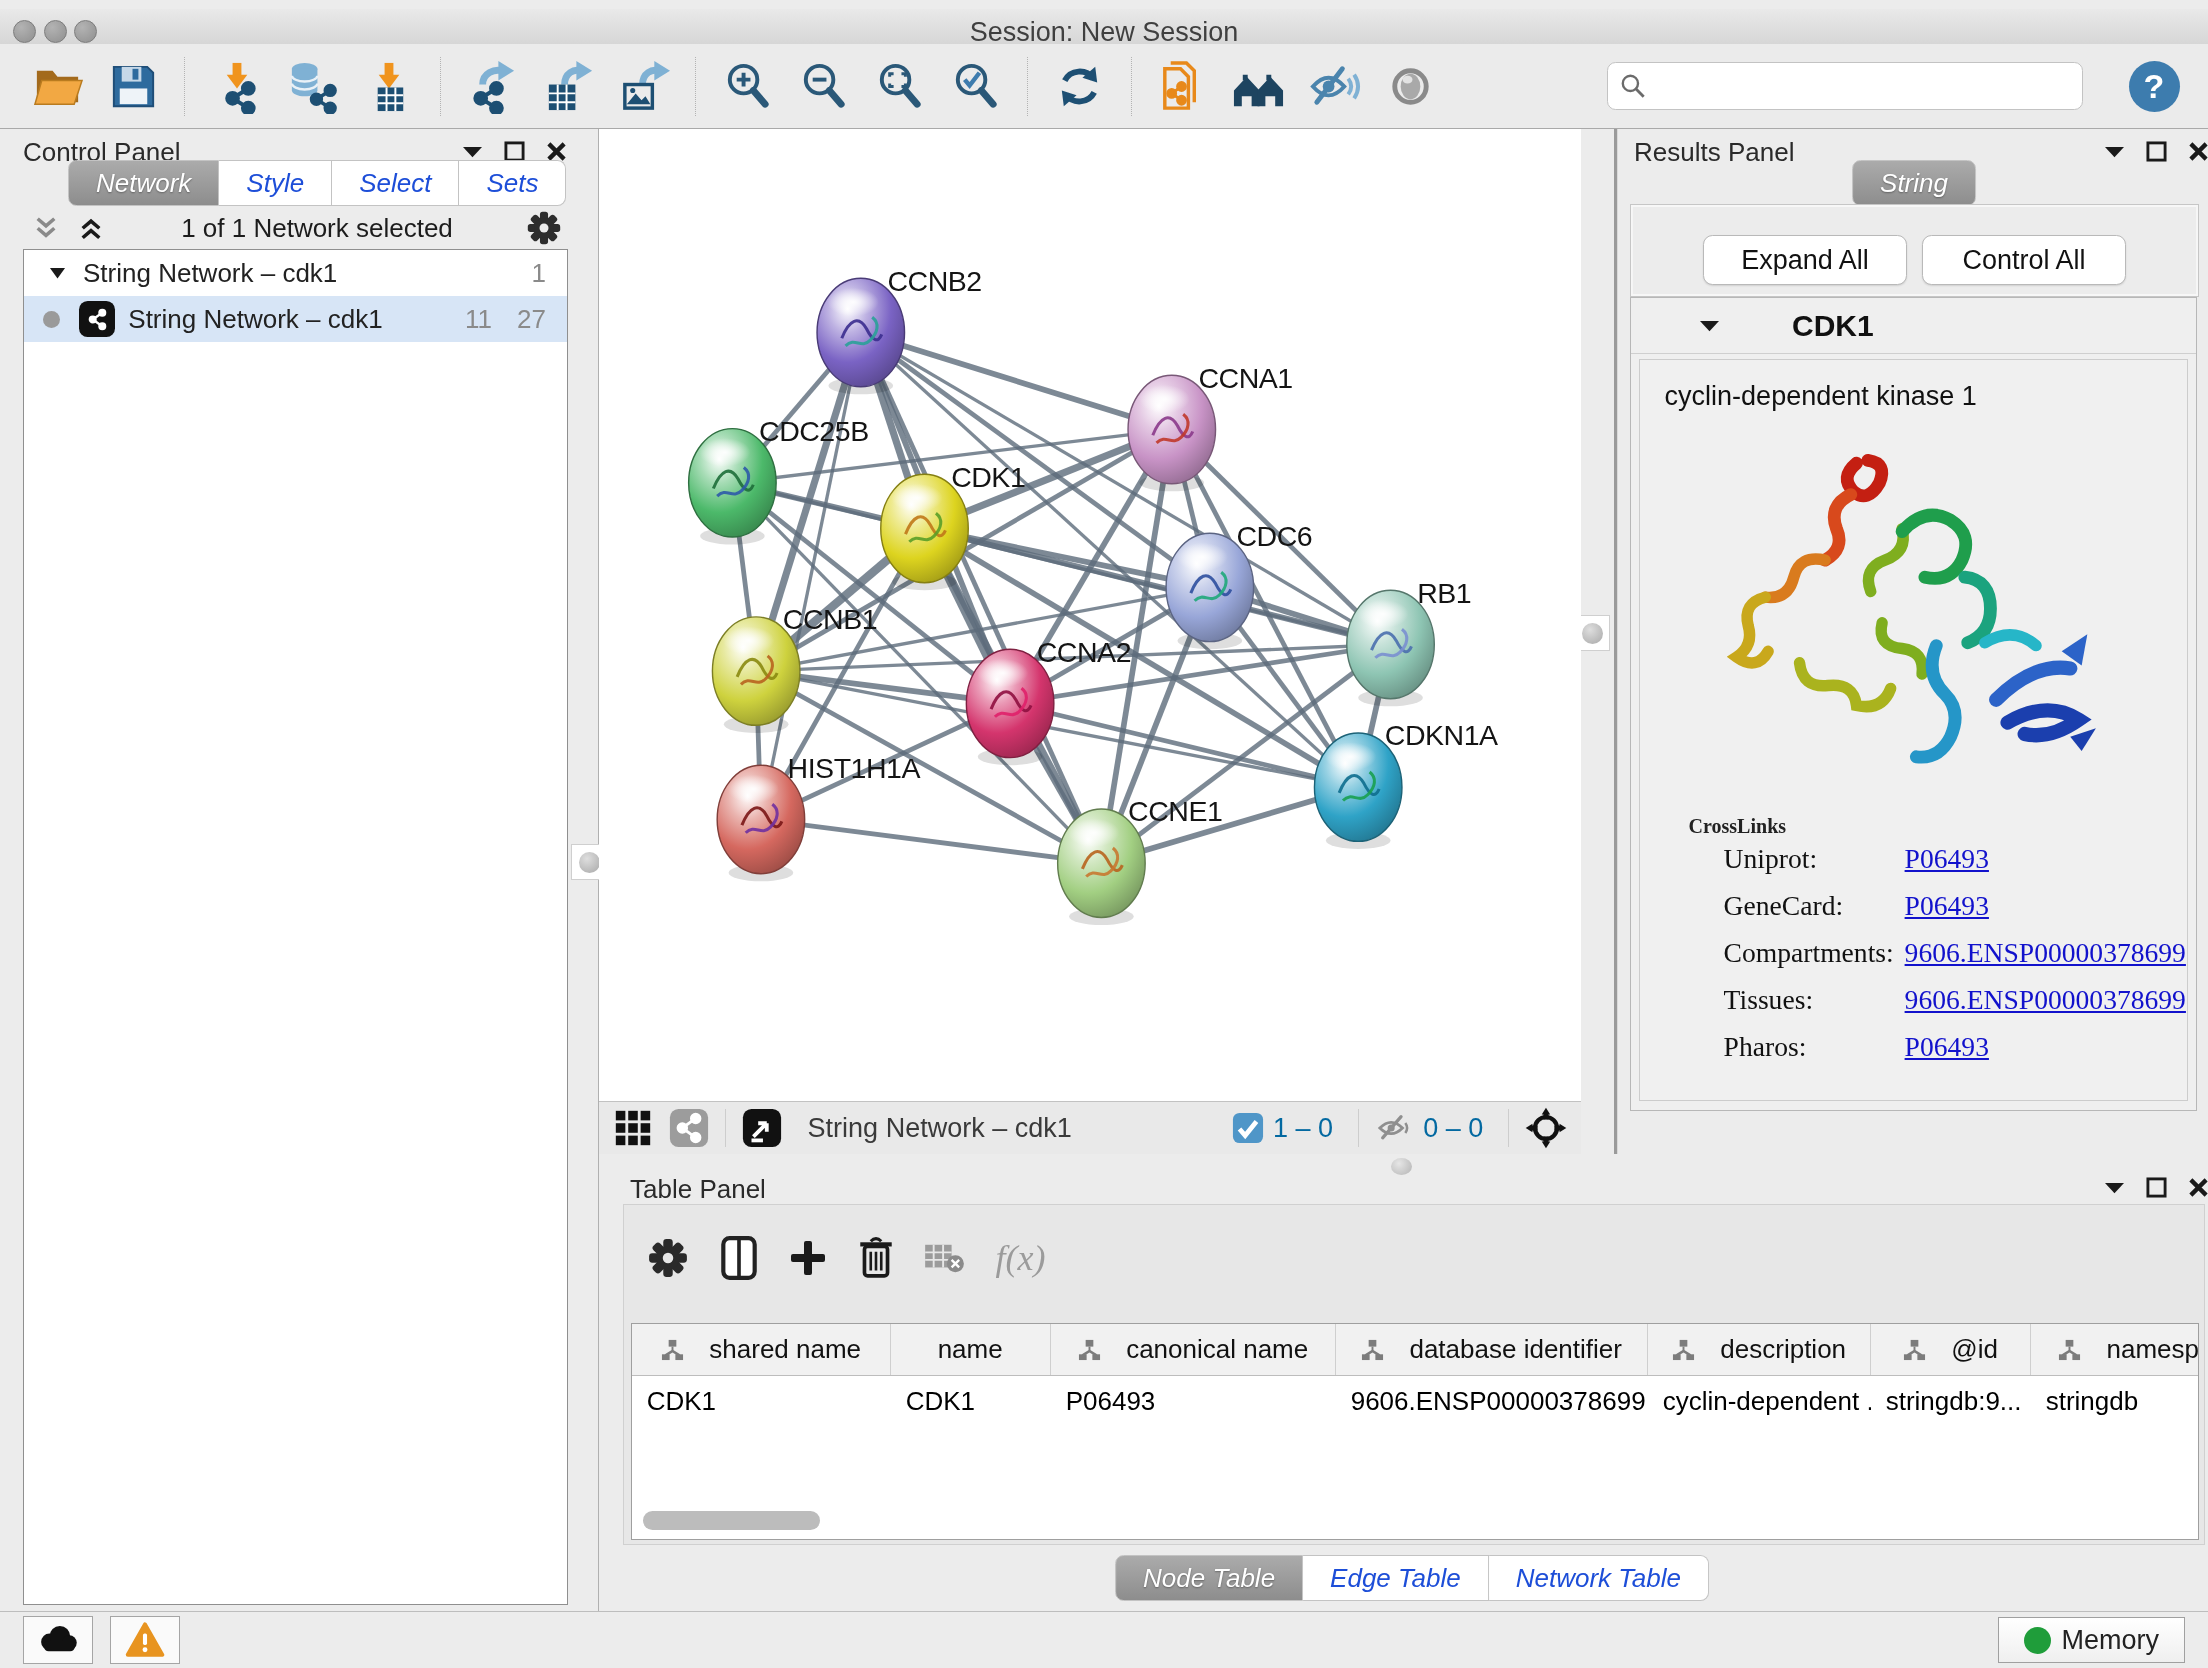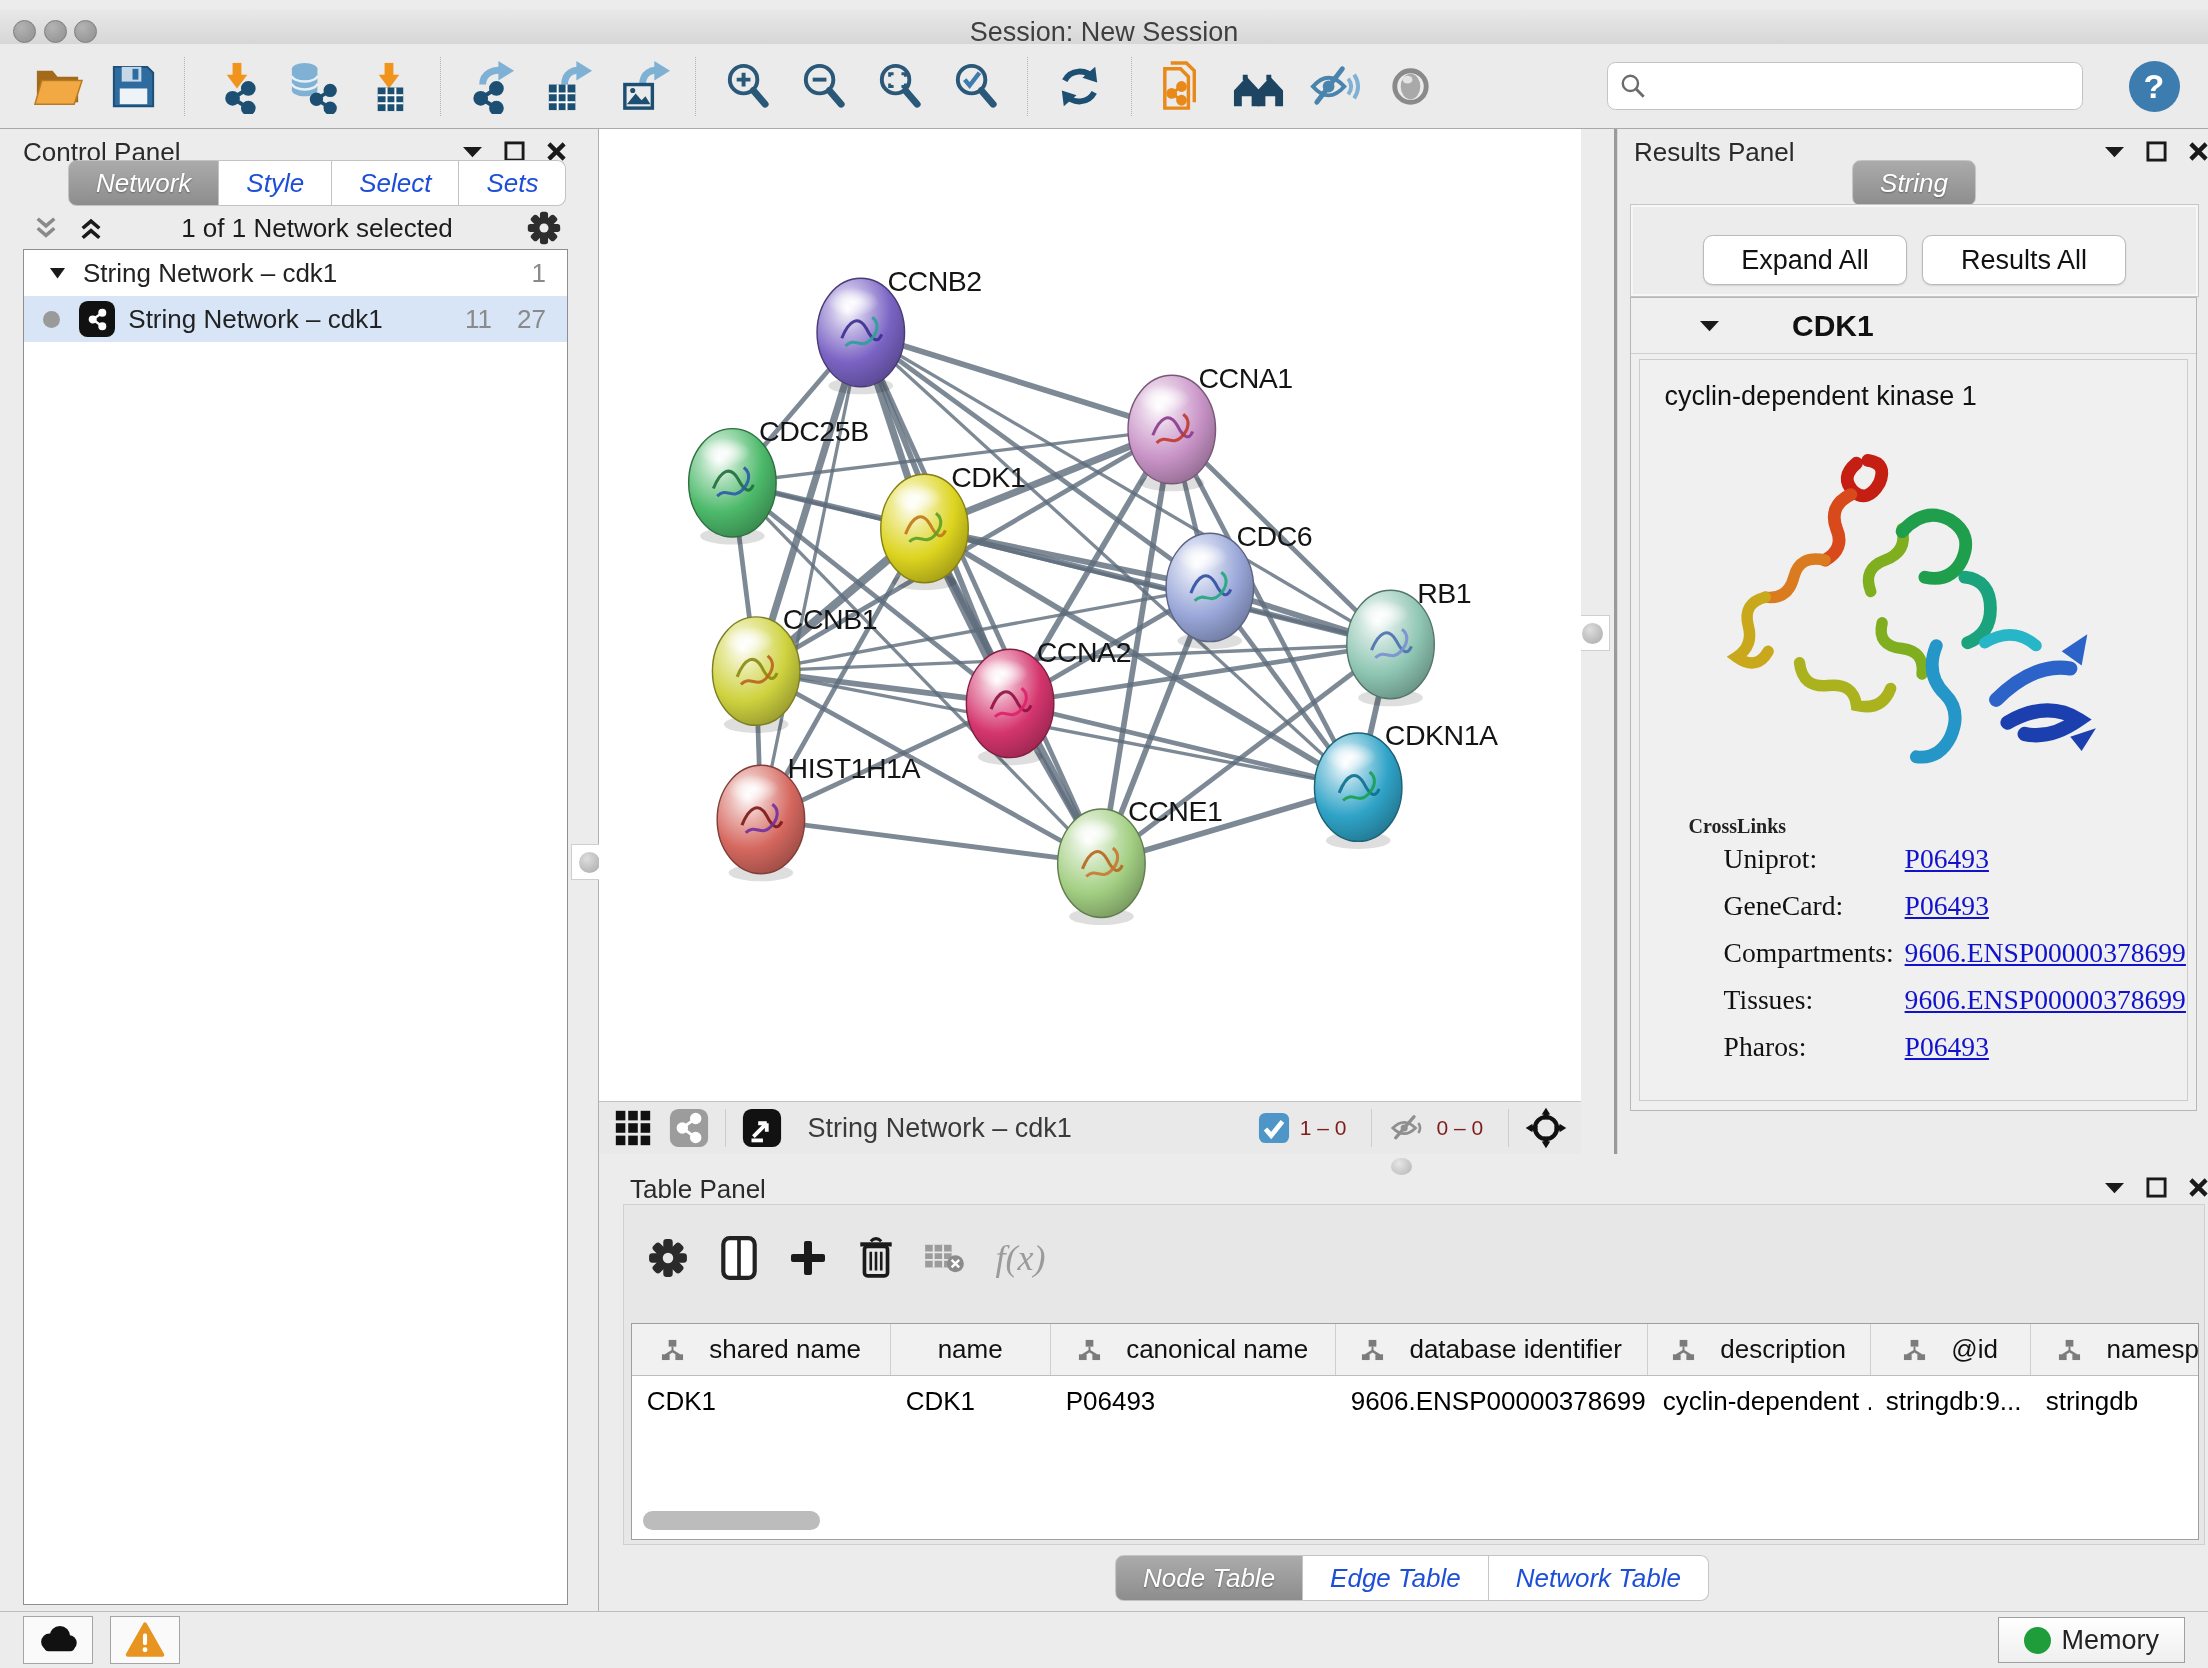--- a/index.html
+++ b/index.html
@@ -47,21 +47,21 @@
   .vsplit-r{position:absolute;left:1614px;top:129px;width:2.9px;height:1025px;background:#9a9a9a;border-right:1px solid #d9d9d9;}
   .grip{position:absolute;width:34px;height:34px;background:#fff;border:1px solid #cfcfcf;
     display:flex;align-items:center;justify-content:center;}
   .grip i{width:21px;height:21px;border-radius:50%;background:radial-gradient(circle at 38% 32%,#dedede,#a8a8a8);display:block;}
   .hgrip{position:absolute;width:21px;height:17px;border-radius:50%;background:radial-gradient(circle at 38% 32%,#e6e6e6,#b3b3b3);}
   
   .netbar{position:absolute;left:599px;top:1101px;width:982px;height:53px;background:#e9e9e9;
     border-top:1.9px solid #c2c2c2;display:flex;align-items:center;padding:0 13.3px;box-sizing:border-box;}
   .netbar .lbl{font-size:27px;color:#3a3a3a;margin-left:25px;}
   .nsep{height:38px;border-left:1.9px solid #cdcdcd;margin:0 15px;}
-  .cntlbl{font-size:21px;color:#7f1d1d;margin:0 9.5px;}
+  .cntlbl{font-size:27px;color:#0369a1;margin:0 9.5px;}
   
   .rp-box{position:absolute;left:1630px;top:204px;width:567px;height:91px;background:#ececec;
     border:1.9px solid #c6c6c6;box-shadow:inset 0 0 0 1.9px #f7f7f7;}
   .rbtn{position:absolute;top:30px;height:48px;line-height:48px;background:#fff;border:1px solid #b9b9b9;
     border-radius:9.5px;font-size:27px;color:#111;text-align:center;box-shadow:0 1px 1.9px rgba(0,0,0,.12);}
   .cdk-box{position:absolute;left:1630px;top:297px;width:567px;height:814px;background:#efefef;
     border:1.9px solid #b7b7b7;box-sizing:border-box;}
   .cdk-head{height:55px;display:flex;align-items:center;border-bottom:1.9px solid #cfcfcf;}
   .cdk-name{font-size:30px;font-weight:bold;color:#111;margin-left:72px;}
   .cdk-body{position:absolute;left:7.6px;top:61px;right:7.6px;bottom:9.5px;background:#f0f0f0;border:1px solid #cccccc;overflow:hidden;}
@@ -603,21 +603,21 @@
       </svg>
     <svg width="21" height="21" viewBox="0 0 22 22">
         <path d="M3 3 L19 19 M19 3 L3 19" stroke="#1a1a1a" stroke-width="4.5"></path>
       </svg>
   </div>
   <div class="seg" style="position:absolute;left:1914px;top:160px;transform:translateX(-50%)">
     <div class="seg-btn sel" style="border-radius:8.6px">String</div>
   </div>
   <div class="rp-box">
     <div class="rbtn" style="left:72px;width:202px">Expand All</div>
-    <div class="rbtn" style="left:291px;width:202px">Results All</div>
+    <div class="rbtn" style="left:291px;width:202px">Control All</div>
   </div>
   <div class="cdk-box">
     <div class="cdk-head">
       <svg width="21" height="13.3" viewBox="0 0 22 14" style="margin-left:68px">
           <path d="M1 2 H21 L11 13 Z" fill="#1a1a1a"></path>
         </svg>
       <span class="cdk-name">CDK1</span>
     </div>
     <div class="cdk-body">
       <div class="cdk-desc">cyclin-dependent kinase 1</div>

